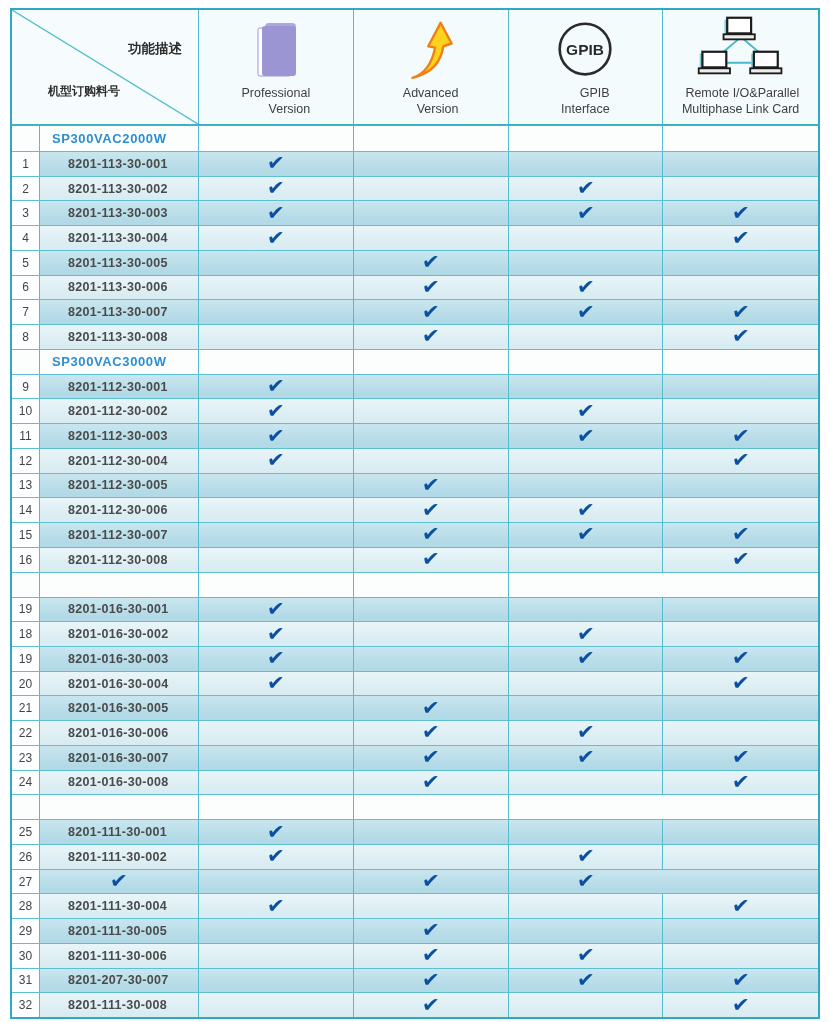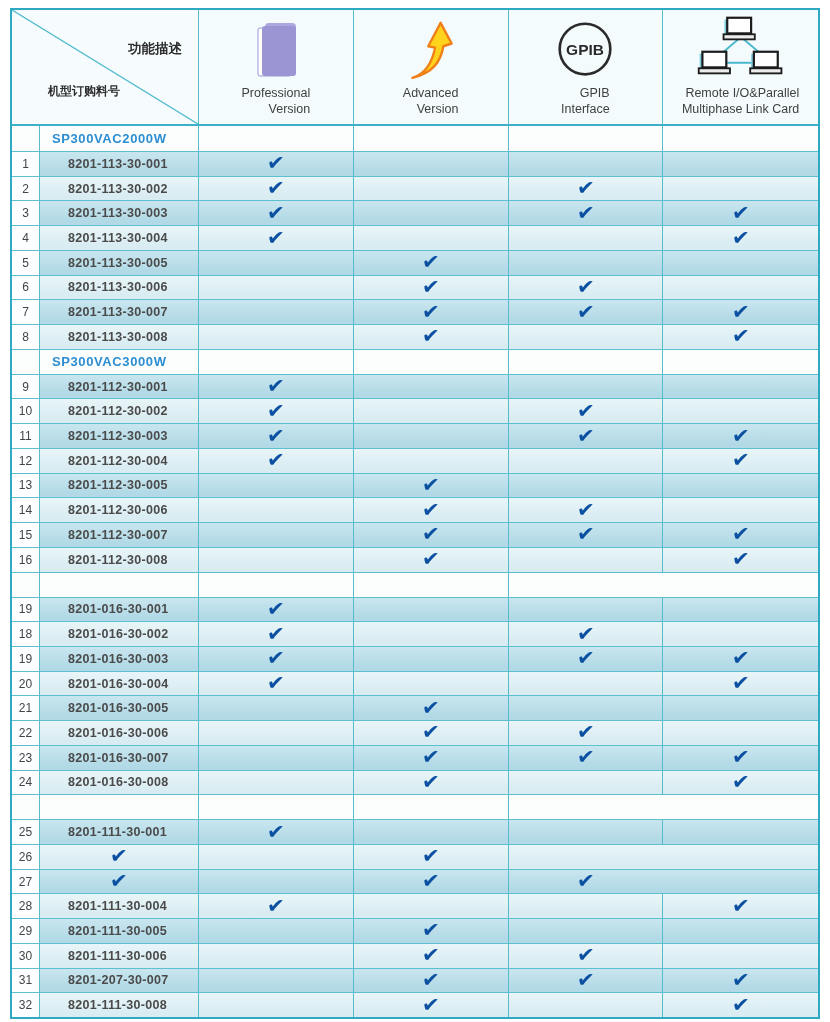--- a/index.html
+++ b/index.html
@@ -530,20 +530,21 @@
     <div class="cell check">
             <span>✔</span>
           </div>
     <div class="cell check"></div>
     <div class="cell check"></div>
     <div class="cell check"></div>
   </div>
 
   <div class="row light">
     <div class="cell num">26</div>
+    <div class="cell part">8201-111-30-002</div>
     <div class="cell check">
             <span>✔</span>
           </div>
     <div class="cell check"></div>
     <div class="cell check">
             <span>✔</span>
           </div>
     <div class="cell check"></div>
   </div>
 

